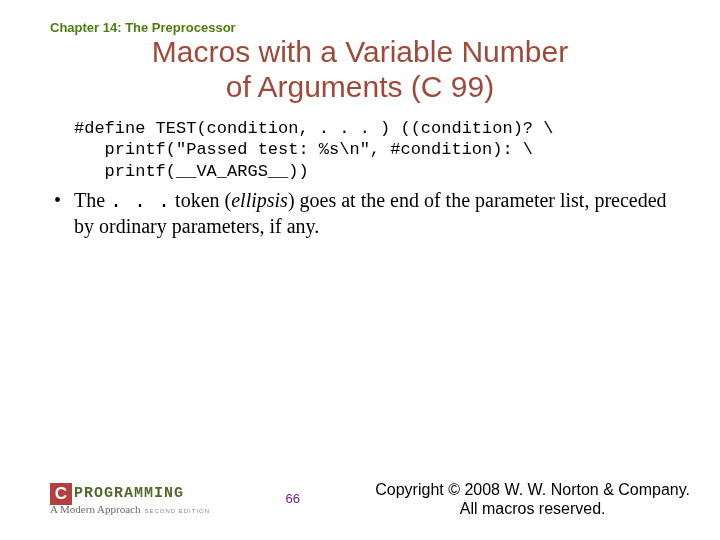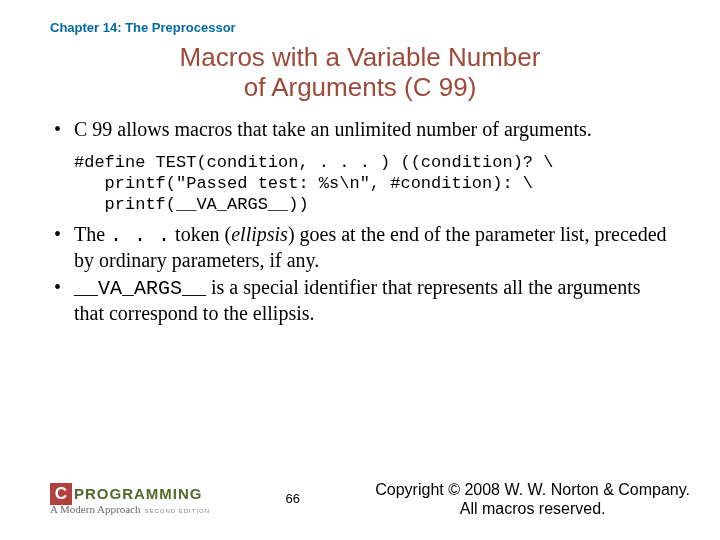--- a/index.html
+++ b/index.html
@@ -9,26 +9,25 @@
     background: #ffffff;
     font-family: "Times New Roman", Times, serif;
     color: #000;
     position: relative;
     padding: 20px 50px 0 50px;
   }
   .chapter-label {
     font-family: Arial, Helvetica, sans-serif;
     font-size: 13px;
     font-weight: bold;
-    color: #0369a1;
-    margin-bottom: 8px;
+    color: #4d7c0f;
   }
   .slide-title {
     font-family: Arial, Helvetica, sans-serif;
-    font-size: 26px;
+    font-size: 30px;
     color: #9e4a3a;
     text-align: center;
     line-height: 1.15;
     margin: 0 auto 14px auto;
   }
   .bullets {
     list-style: none;
     font-size: 20px;
     line-height: 1.25;
     padding-left: 4px;
@@ -77,21 +76,21 @@
     background: #b0413e;
     color: #fff;
     font-family: Arial, sans-serif;
     font-weight: bold;
     font-size: 17px;
     display: flex;
     align-items: center;
     justify-content: center;
   }
   .logo-text {
-    font-family: Liberation Sans, sans-serif;
+    font-family: Liberation Mono, monospace;
     font-weight: bold;
     font-size: 15px;
     letter-spacing: 1px;
     color: #53682a;
   }
   .logo-sub {
     font-family: "Brush Script MT", cursive;
     font-size: 11px;
     color: #6a6a6a;
     margin-top: -2px;
@@ -99,21 +98,21 @@
   .logo-ed {
     font-family: Arial, sans-serif;
     font-size: 6px;
     letter-spacing: 1px;
     color: #888;
     margin-left: 4px;
   }
   .page-num {
     font-family: Arial, sans-serif;
     font-size: 13px;
-    color: #000000;
+    color: #701a75;
     text-align: center;
     flex: 0 0 auto;
   }
   .copyright {
     font-family: Arial, sans-serif;
     font-size: 16px;
     color: #000;
     text-align: center;
     line-height: 1.2;
   }
@@ -122,33 +121,29 @@
 <body>
 
 <div class="chapter-label">Chapter 14: The Preprocessor</div>
 
 <div class="slide-title">
   <span>Macros with a Variable Number</span><br>
   <span>of Arguments (C 99)</span>
 </div>
 
 <ul class="bullets">
-  <li>C 99 allows macros that take an unlimited number of arguments.</li>
 </ul>
 
 <div class="code-block">#define TEST(condition, . . . ) ((condition)? \
    printf("Passed test: %s\n", #condition): \
    printf(__VA_ARGS__))</div>
 
 <ul class="bullets">
   <li>
     <span>The </span><span class="mono">. . .</span><span> token (</span><span class="ital">ellipsis</span><span>) goes at the end of the parameter list, preceded by ordinary parameters, if any.</span>
-  </li>
-  <li>
-    <span class="mono">__VA_ARGS__</span><span> is a special identifier that represents all the arguments that correspond to the ellipsis.</span>
   </li>
 </ul>
 
 <div class="footer">
   <div class="logo">
     <div class="logo-top">
       <div class="logo-c-box">C</div>
       <div class="logo-text">PROGRAMMING</div>
     </div>
     <div style="display:flex;align-items:baseline;">

